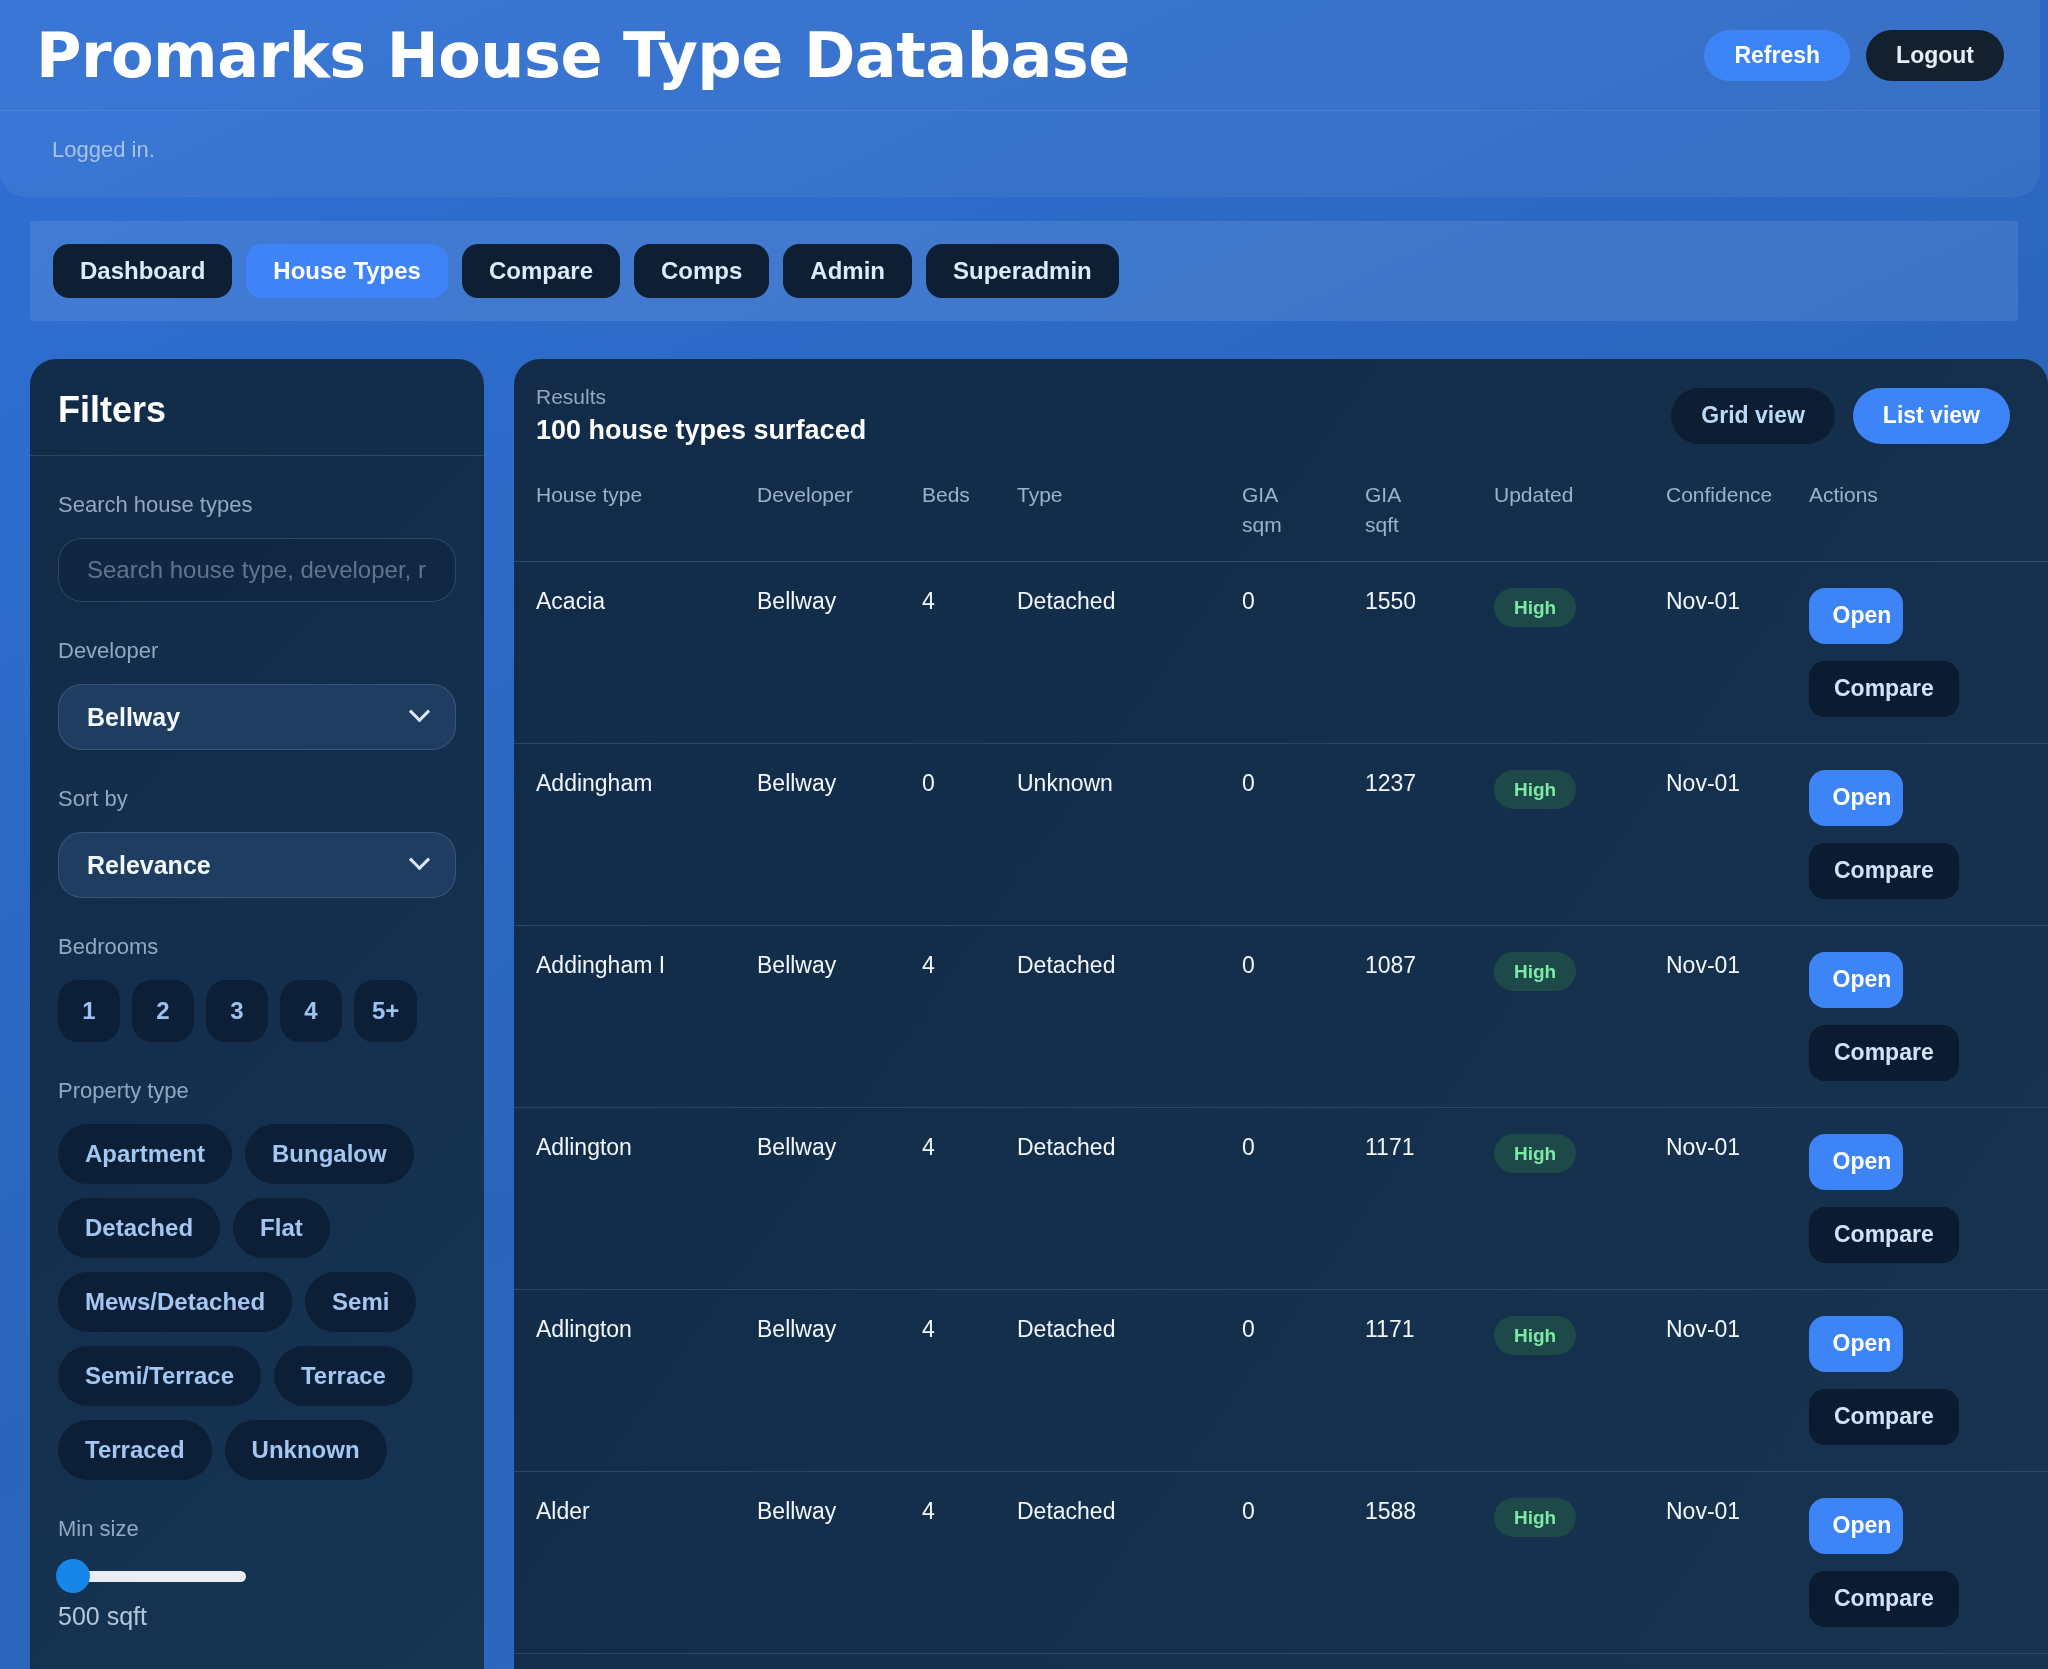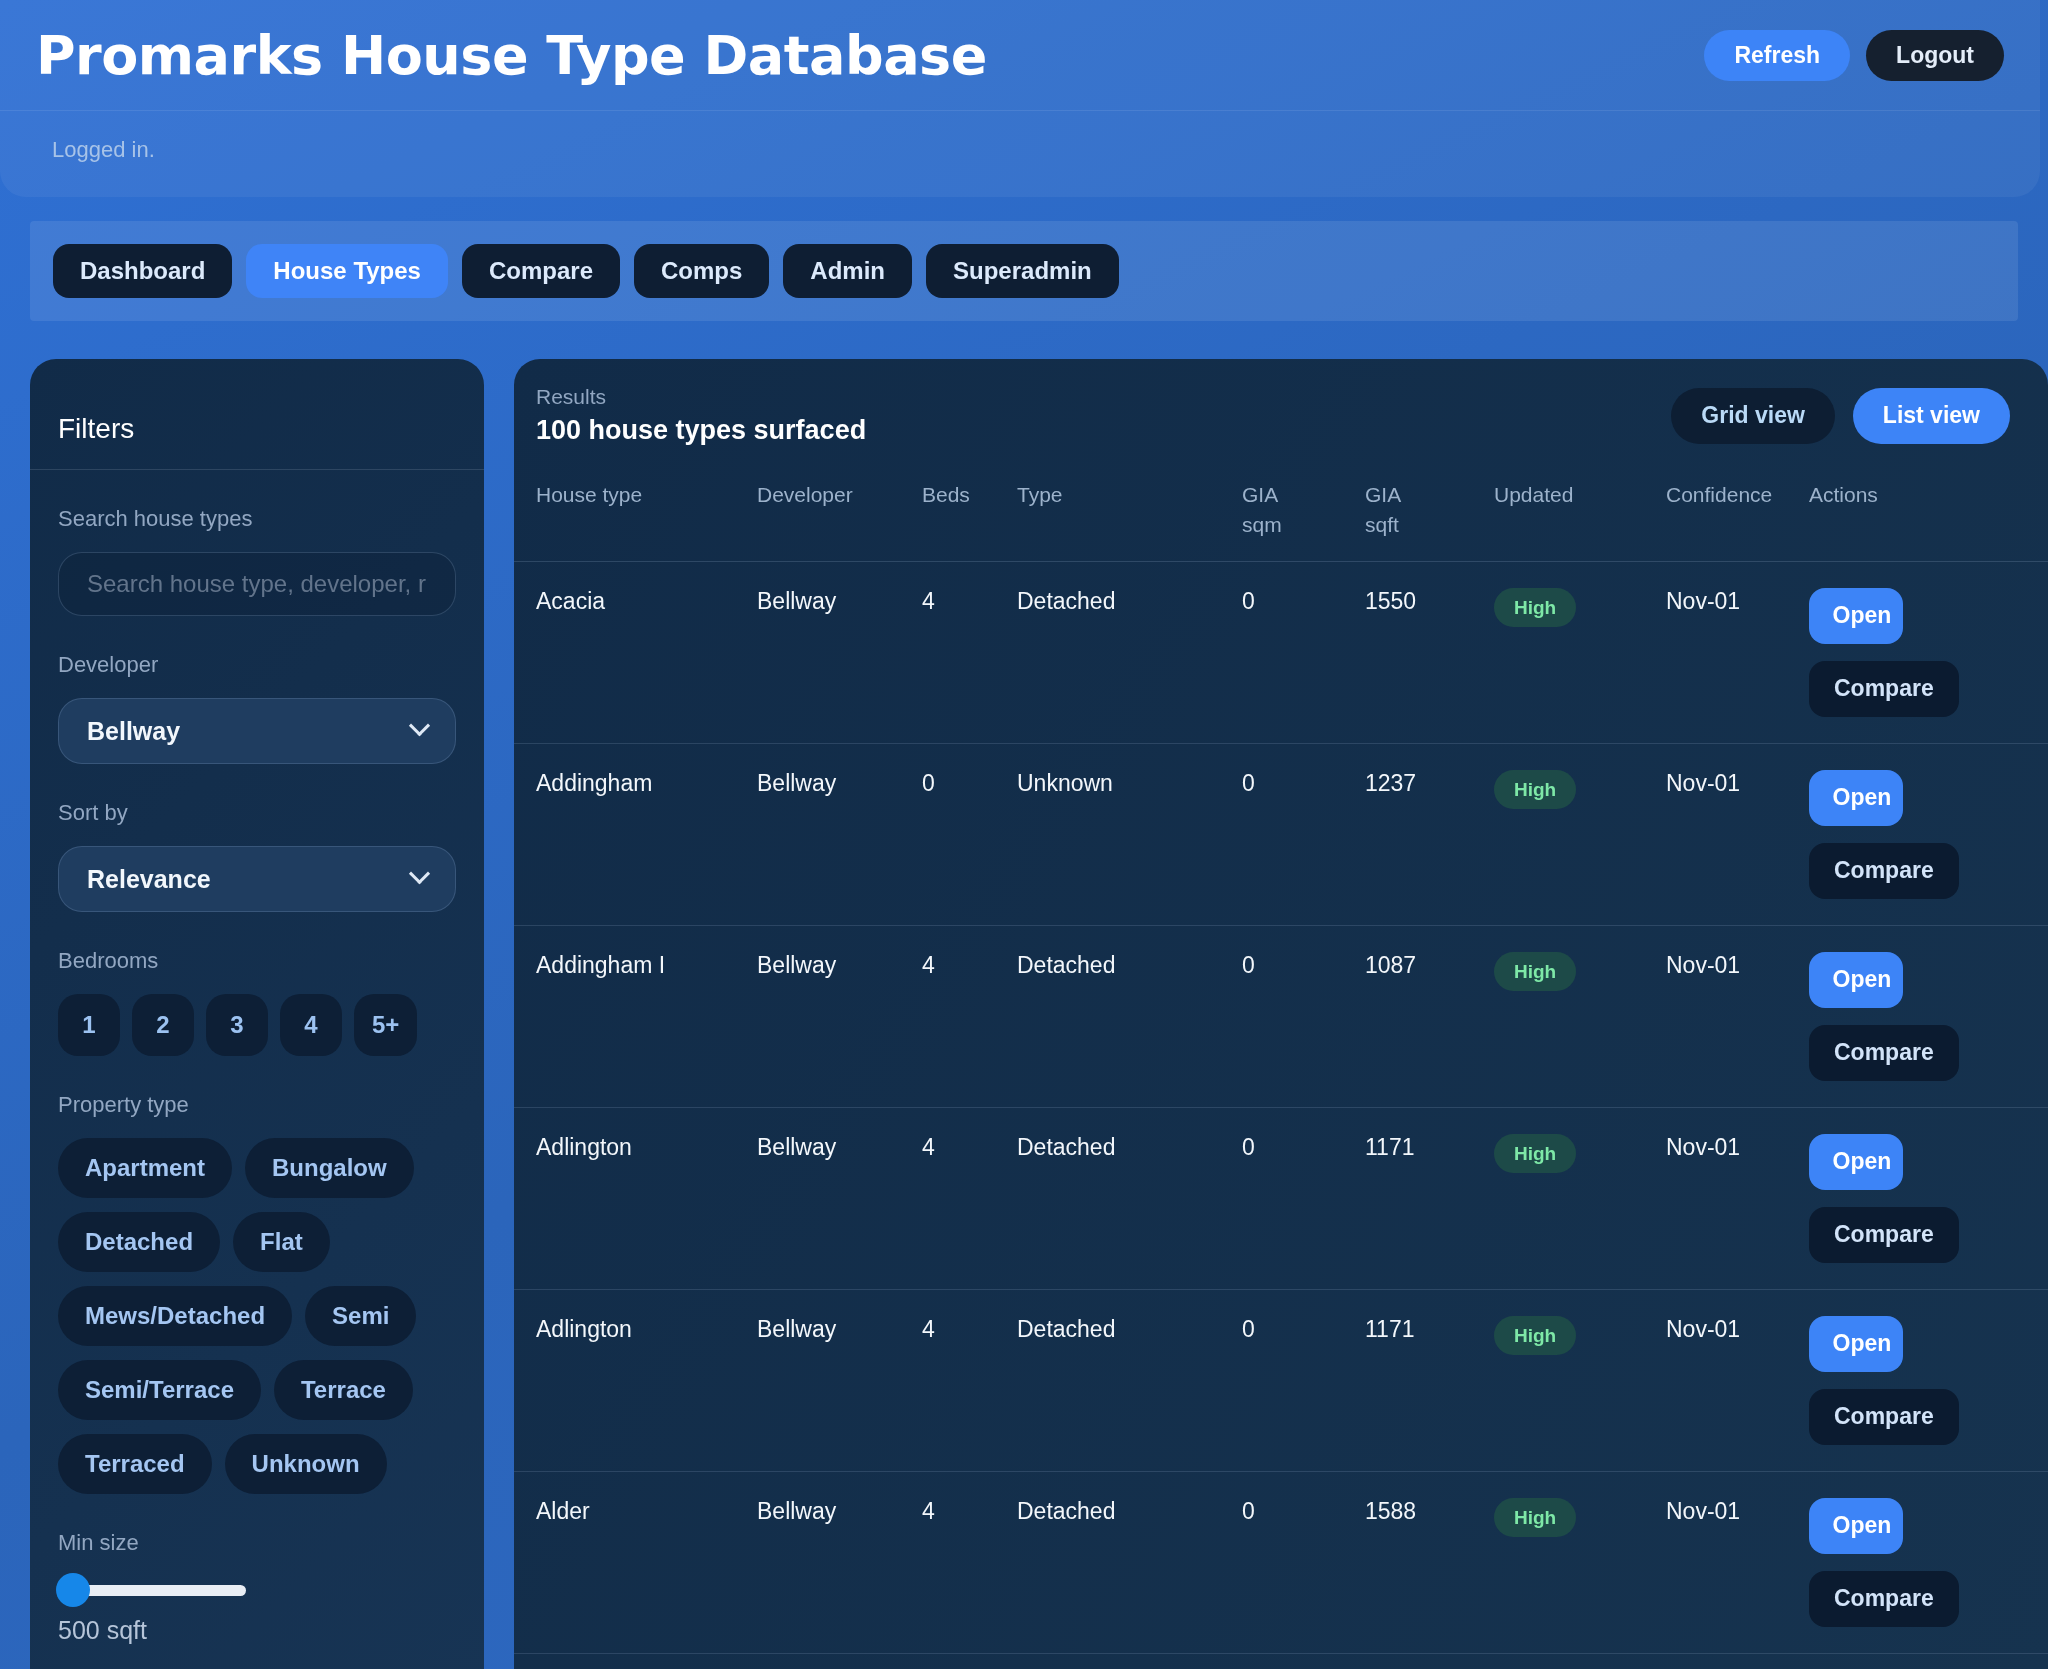--- a/index.html
+++ b/index.html
@@ -13,21 +13,21 @@
   
   .header-card {
     background: rgba(255,255,255,0.055);
     border-radius: 0 0 26px 26px;
     padding: 22px 36px 0 36px;
     margin-right: 8px;
   }
   .header-top { display:flex; justify-content:space-between; align-items:center; height:66px; }
   .app-title {
     font-family:"DejaVu Sans","Liberation Sans",sans-serif;
-    font-size:54px; font-weight:800; letter-spacing:-0.5px; color:#ffffff;
+    font-size:62px; font-weight:800; letter-spacing:-0.5px; color:#ffffff;
   }
   .header-actions { display:flex; gap:16px; }
   .btn { border:none; cursor:pointer; font-family:inherit; }
   .btn-pill { height:51px; padding:0 30px; border-radius:27px; font-size:23px; font-weight:600; }
   .btn-primary { background:#3d84f7; color:#fff; }
   .btn-darknavy { background:#15202f; color:#e4edf9; }
   .header-divider { border:none; border-top:1px solid rgba(230,240,255,0.10); margin:22px -36px 0 -36px; }
   .status-line { padding:26px 16px 34px 16px; font-size:22px; color:#a7c3e8; }
 
   
@@ -42,21 +42,21 @@
          background:#0e1e33; color:#dceafc; }
   .tab.active { background:#3f84f7; color:#ffffff; }
 
   
   .main { display:flex; gap:30px; margin:38px 0 0 30px; align-items:flex-start; }
   .panel { background:#132f4e; border-radius:26px; }
 
   
   .filters { width:454px; height:1340px; padding:30px 28px; flex:none;
              background:linear-gradient(135deg,#112b48 0%, #173454 100%); }
-  .filters-title { font-size:28px; font-weight:400; color:#fff;margin-top:24px; }
+  .filters-title { font-size:36px; font-weight:700; color:#fff; }
   .filters-divider { border:none; border-top:1px solid rgba(230,240,255,0.13); margin:24px -28px 0 -28px; }
   .flabel { display:block; font-size:22px; color:#92a7c2; margin-top:36px; }
   .search-input {
     margin-top:20px; width:100%; height:64px; border-radius:24px;
     background:rgba(9,25,45,0.25); border:1px solid rgba(150,180,220,0.22);
     padding:0 28px; font-size:24px; color:#e9f1fb; font-family:inherit; outline:none;
   }
   .search-input::placeholder { color:#62748b; }
   .select {
     margin-top:20px; height:66px; border-radius:24px; background:#1f3d60;

